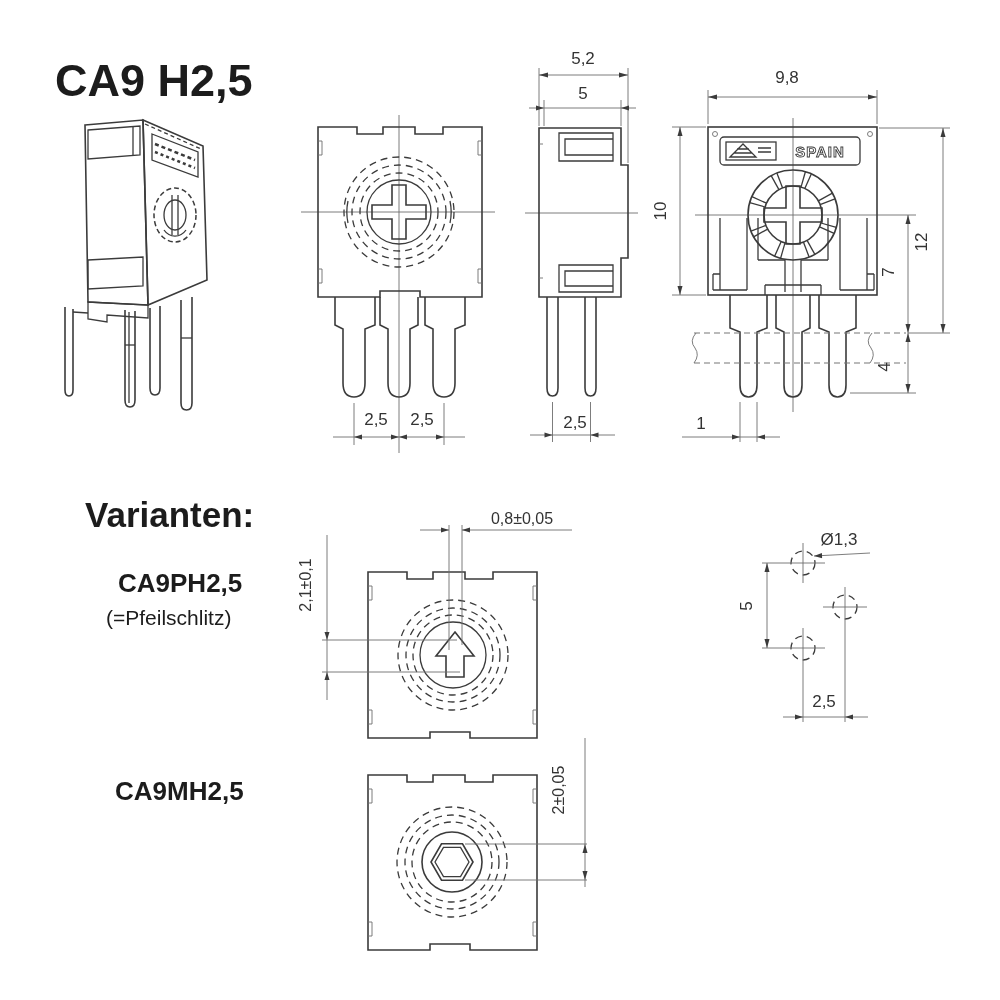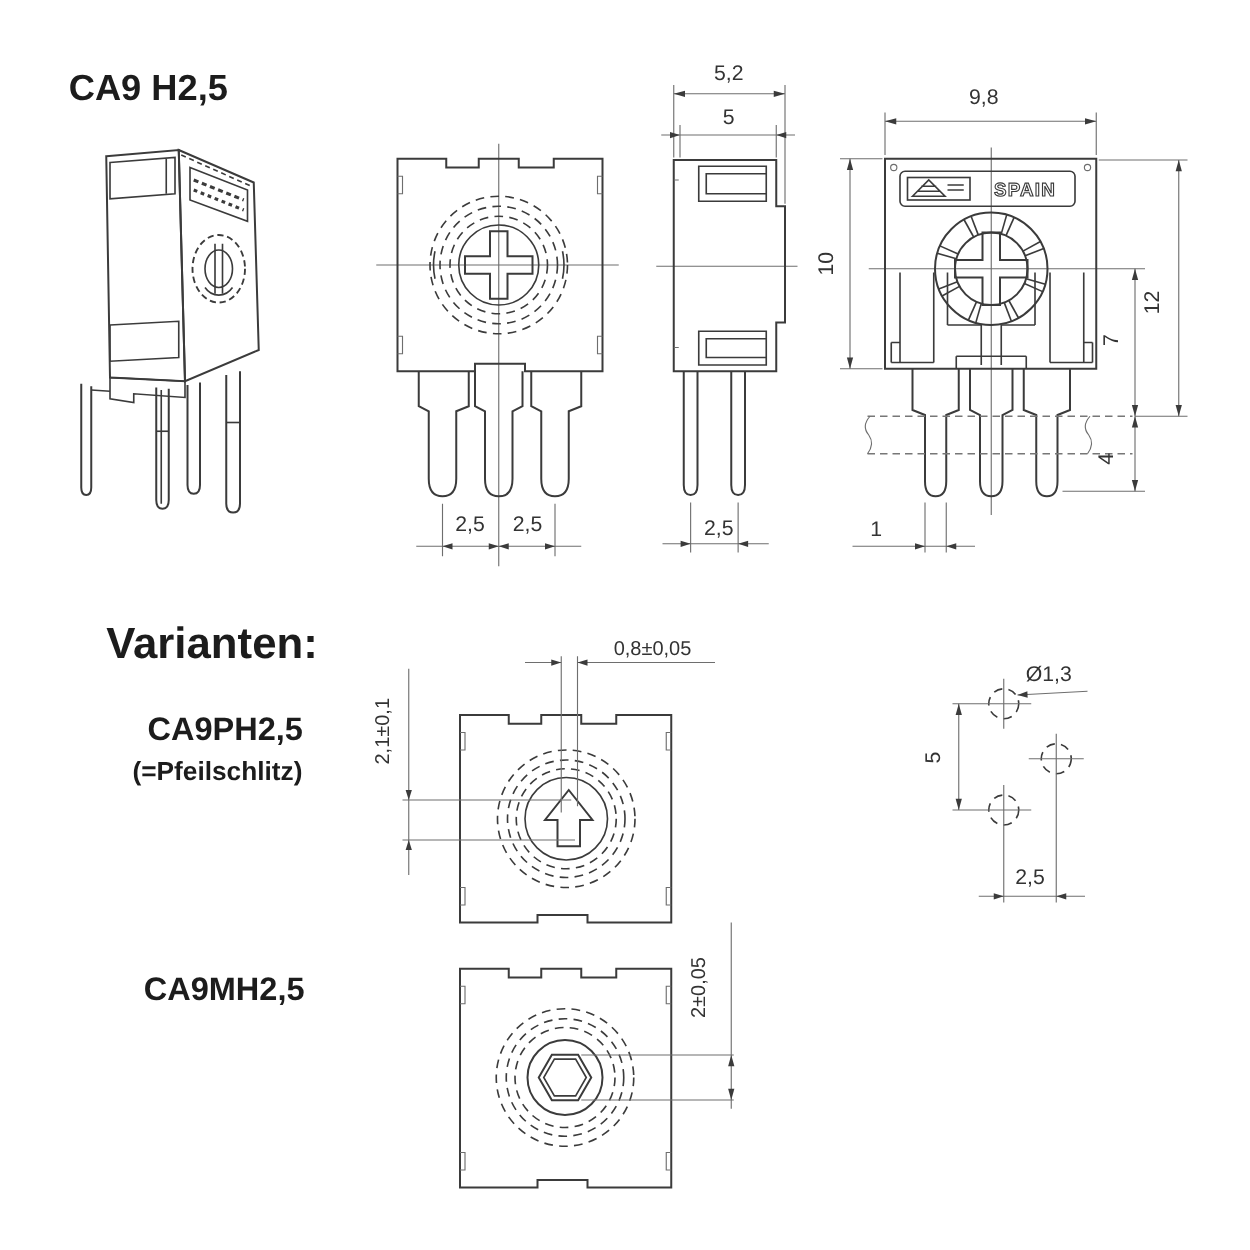--- a/index.html
+++ b/index.html
@@ -1,22 +1,22 @@
 <!DOCTYPE html>
 <html><head>
 <meta charset="utf-8">
 <style>
   html,body{margin:0;padding:0;background:#fff;}
   .canvas{position:relative;width:1000px;height:1000px;background:#ffffff;overflow:hidden;
           font-family:"Liberation Sans", sans-serif;}
   .abs{position:absolute;}
-  .title{font-size:29px;font-weight:bold;color:#1c1c1c;letter-spacing:0px;}
+  .title{font-size:45px;font-weight:bold;color:#1c1c1c;letter-spacing:0px;}
   .heading{font-size:35px;font-weight:bold;color:#1c1c1c;}
   .vname{font-size:26px;font-weight:bold;color:#1c1c1c;}
-  .vdesc{font-size:21px;font-weight:bold;color:#1c1c1c;}
+  .vdesc{font-size:21px;font-weight:normal;color:#1c1c1c;}
   svg{overflow:visible;}
   svg text{font-family:"Liberation Sans", sans-serif;font-size:17px;fill:#333;}
   svg text.small{font-size:16px;}
   .obj{stroke:#3b3b3b;stroke-width:1.6;fill:none;}
   .obj2{stroke:#3b3b3b;stroke-width:1.3;fill:none;}
   .thin{stroke:#6e6e6e;stroke-width:0.9;fill:none;}
   .dashc{stroke:#3b3b3b;stroke-width:1.3;fill:none;stroke-dasharray:7 5;}
   .dashpcb{stroke:#777;stroke-width:1.1;fill:none;stroke-dasharray:6 4;}
   .arr{fill:#3b3b3b;stroke:none;}
   .outline-text{fill:#ffffff;stroke:#3b3b3b;stroke-width:0.9;font-weight:bold;font-size:15px;letter-spacing:1px;}

